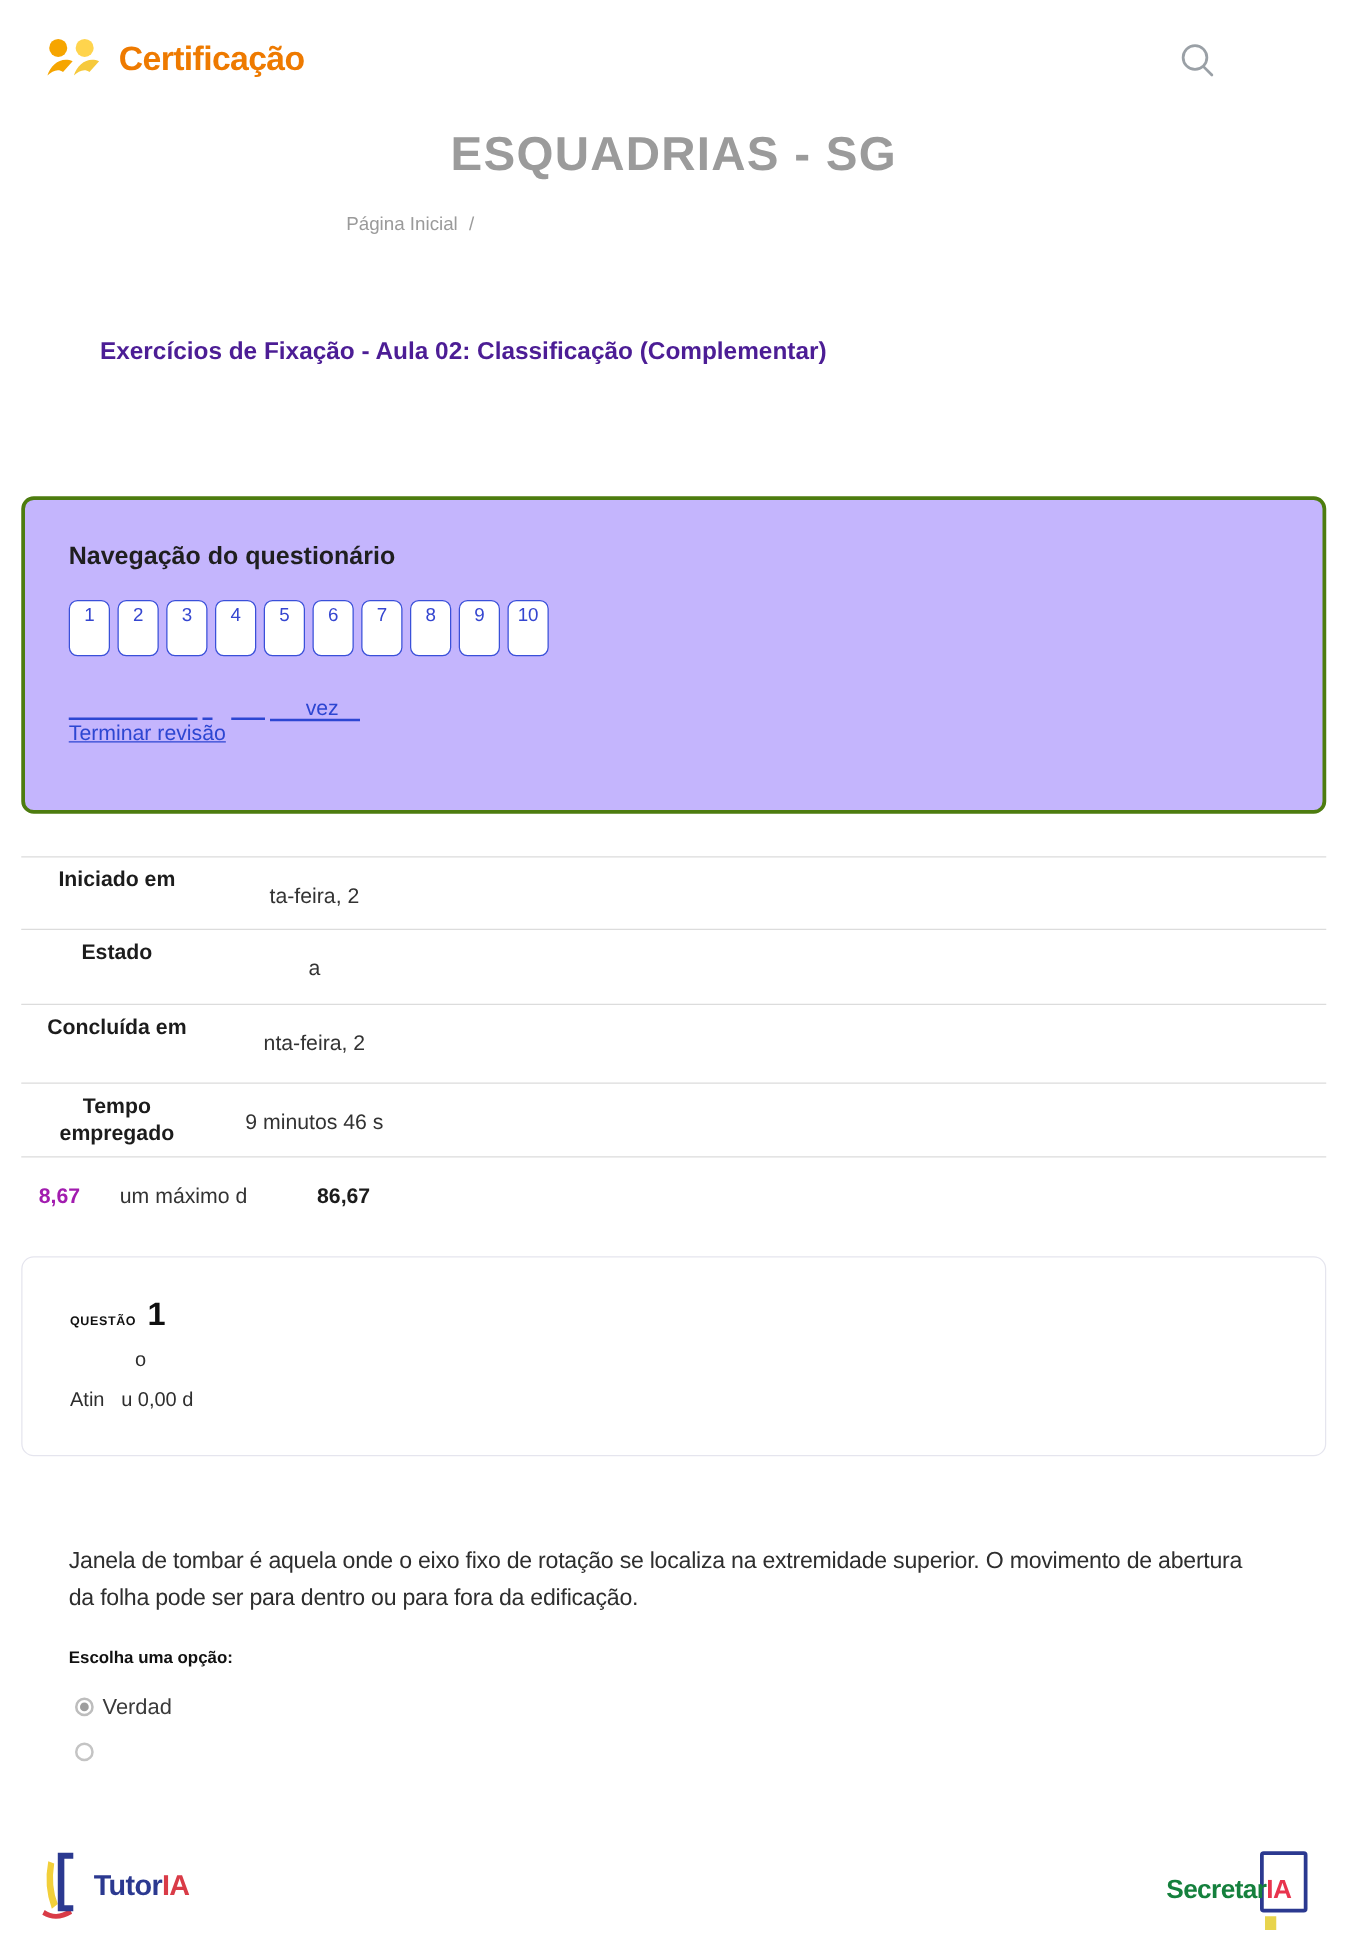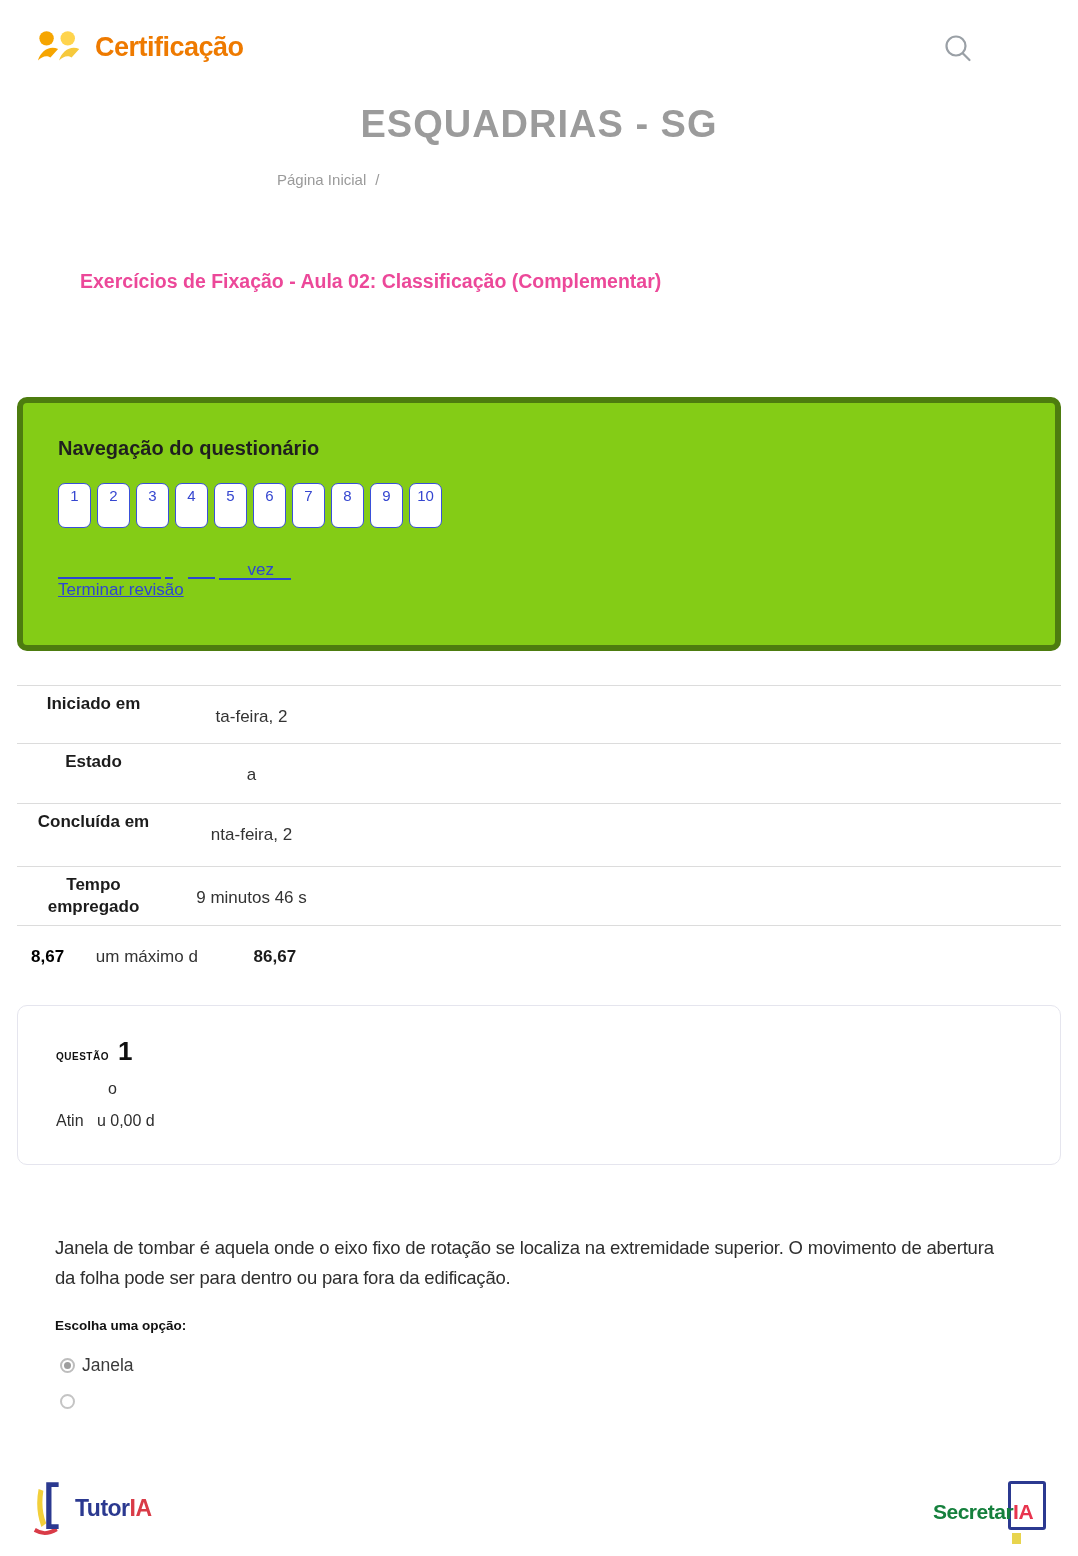--- a/index.html
+++ b/index.html
@@ -12,25 +12,25 @@
   .logo-text { font-size:27px; font-weight:700; color:#EE7A00; letter-spacing:-0.5px; }
   .search-btn { position:absolute; left:941px; top:32px; width:34px; height:34px; display:flex; align-items:center; justify-content:center; cursor:pointer; }
 
   
   .page-title { position:absolute; top:103px; left:0; width:100%; text-align:center;
                 font-size:38px; font-weight:700; color:#9B9B9B; letter-spacing:1px; }
   .breadcrumb { position:absolute; left:277px; top:171px; font-size:15px; color:#9a9a9a; display:flex; gap:9px; }
   .breadcrumb a { color:#9a9a9a; text-decoration:none; cursor:pointer; }
 
   
-  .quiz-heading { position:absolute; left:80px; top:270px; font-size:19.5px; font-weight:700; color:#ec4899; }
+  .quiz-heading { position:absolute; left:80px; top:270px; font-size:19.5px; font-weight:700; color:#4c1d95; }
 
   
   .nav-card { position:absolute; left:17px; top:397px; width:1044px; height:254px;
-              border:6px solid #4d7c0f; border-radius:10px; background:#84cc16; padding:34px 35px 0 35px; }
+              border:3px solid #4d7c0f; border-radius:10px; background:#c4b5fd; padding:34px 35px 0 35px; }
   .nav-title { font-size:20px; font-weight:600; color:#1f1f1f; }
   .qnav-buttons { display:flex; gap:6px; margin-top:23px; }
   .qnav-btn { width:33px; height:45px; border:1.5px solid #3a50d9; border-radius:7px; background:#fff;
               color:#3546d0; font-size:15px; font-family:"Liberation Sans",sans-serif;
               text-align:center; padding:3px 0 0 0; line-height:18px; vertical-align:top; cursor:pointer;
               display:inline-flex; justify-content:center; align-items:flex-start; }
   .pagelink-row { display:flex; align-items:flex-end; margin-top:34px; height:18px; }
   .useg { display:inline-block; height:2px; background:#2d46d2; margin-bottom:1px; }
   .useg1 { width:103px; }
   .useg2 { width:8px;  margin-left:4px; }
@@ -46,21 +46,21 @@
   .srow { display:flex; border-top:1px solid #dcdcdc; }
   .srow:nth-child(1){ height:58px; } .srow:nth-child(2){ height:60px; }
   .srow:nth-child(3){ height:63px; } .srow:nth-child(4){ height:59px; }
   .srow:nth-child(5){ height:62px; }
   .slabel { width:153px; text-align:center; padding-top:7px; font-size:17px; line-height:22px;
             font-weight:700; color:#1c1c1c; }
   .slabel span { display:inline-block; max-width:125px; }
   .sval-center { margin-left:14px; margin-top:21px; width:135px; text-align:center;
                  font-size:17px; color:#333; line-height:19px; }
   .sval-grade { margin-left:14px; margin-top:21px; font-size:17px; color:#333; line-height:19px; white-space:nowrap; }
-  .sval-grade .g-score { font-weight:700; color:#000000; }
+  .sval-grade .g-score { font-weight:700; color:#a21caf; }
   .sval-grade .g-mid { margin-left:27px; }
   .sval-grade .g-max { margin-left:51px; font-weight:700; color:#1c1c1c; }
 
   
   .q-card { position:absolute; left:17px; top:1005px; width:1044px; height:160px;
             border:1px solid #e5e5ee; border-radius:10px; background:#fff; padding:30px 0 0 38px; }
   .q-head { display:flex; align-items:baseline; gap:9px; }
   .q-label { font-size:10px; font-weight:700; letter-spacing:0.5px; color:#101010; }
   .q-number { font-size:26px; font-weight:700; color:#101010; }
   .q-status { margin-top:13px; margin-left:52px; font-size:16px; color:#2e2e2e; }
@@ -180,21 +180,21 @@
     <div class="q-status">o</div>
     <div class="q-points">Atin&nbsp;&nbsp; u 0,00 d</div>
   </div>
 
   <div class="q-body">Janela de tombar é aquela onde o eixo fixo de rotação se localiza na extremidade superior. O movimento de abertura da folha pode ser para dentro ou para fora da edificação.</div>
 
   <div class="choose-label">Escolha uma opção:</div>
 
   <div class="option option-1">
     <span class="radio selected"></span>
-    <span class="option-label">Janela</span>
+    <span class="option-label">Verdad</span>
   </div>
   <div class="option option-2">
     <span class="radio"></span>
     <span class="option-label"></span>
   </div>
 
   <div class="tutoria">
     <span style="display:inline-flex;">
       <svg width="42" height="58" viewBox="0 0 44 58">
         <path d="M9 9 Q5 30 12 49 L17 45 Q11 30 14 11 Z" fill="#F2CF3A"></path>

